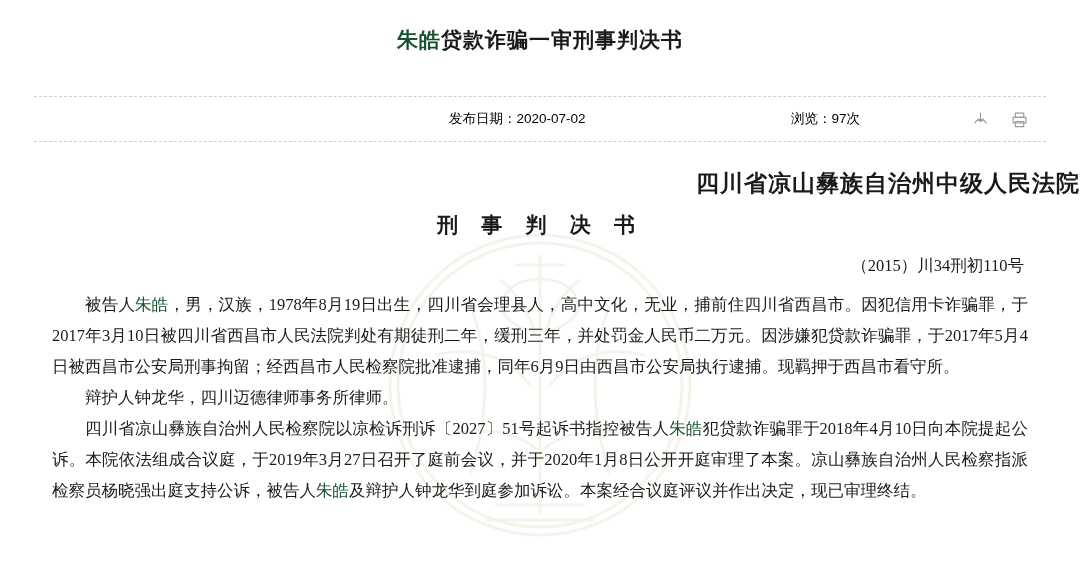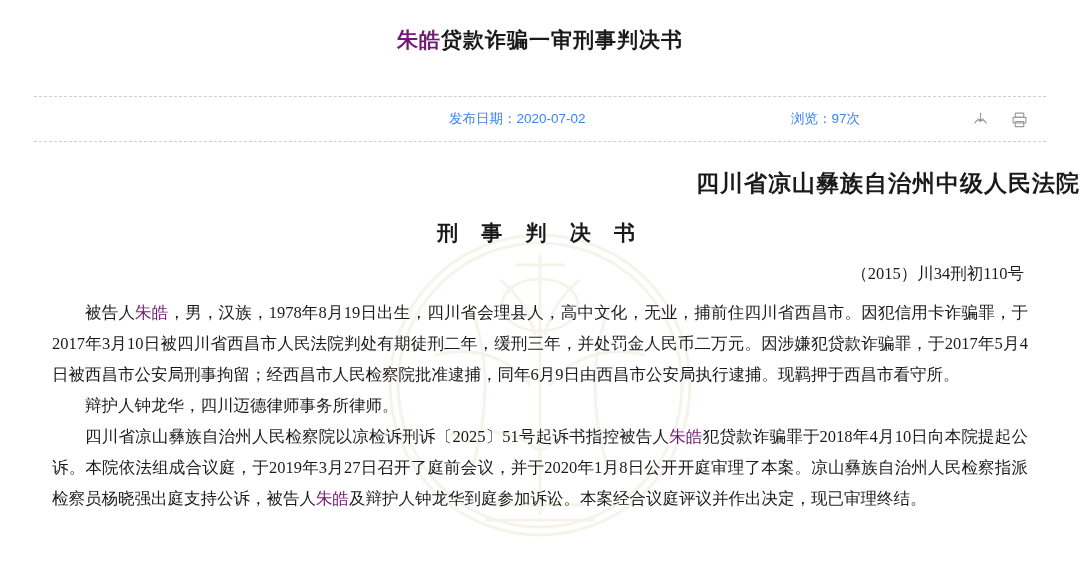--- a/index.html
+++ b/index.html
@@ -38,32 +38,32 @@
   .doc-title {
     text-align: center;
     font-size: 21px;
     font-weight: bold;
     letter-spacing: 1px;
     padding-top: 26px;
     padding-bottom: 4px;
     font-family: "Liberation Sans", sans-serif;
   }
   .hl {
-    color: #701a75;
+    color: #14532d;
   }
 
   .meta-bar {
     margin: 38px 34px 0 34px;
     border-top: 1px dashed #cfcfcf;
     border-bottom: 1px dashed #cfcfcf;
     height: 44px;
     display: flex;
     align-items: center;
     font-size: 13.5px;
-    color: #3b82f6;
+    color: #000000;
     font-family: "Liberation Sans", sans-serif;
     position: relative;
   }
   .meta-date {
     position: absolute;
     left: 415px;
   }
   .meta-views {
     position: absolute;
     left: 757px;
@@ -82,21 +82,21 @@
     text-align: right;
     font-size: 23px;
     font-weight: bold;
     margin-top: 26px;
     letter-spacing: 1px;
   }
   .doc-kind {
     text-align: center;
     font-size: 21px;
     font-weight: bold;
-    margin-top: 20px;
+    margin-top: 12px;
     letter-spacing: 9px;
     padding-left: 1px;
   }
   .case-no {
     text-align: right;
     font-size: 16.5px;
     margin: 16px 56px 0 0;
   }
 
   .body-text {
@@ -162,16 +162,16 @@
     </span>
   </div>
 
   <div class="court-name">四川省凉山彝族自治州中级人民法院</div>
   <div class="doc-kind">刑 事 判 决 书</div>
   <div class="case-no">（2015）川34刑初110号</div>
 
   <div class="body-text" id="body-text">
       <p><span>被告人</span><span class="hl">朱皓</span><span>，男，汉族，1978年8月19日出生，四川省会理县人，高中文化，无业，捕前住四川省西昌市。因犯信用卡诈骗罪，于2017年3月10日被四川省西昌市人民法院判处有期徒刑二年，缓刑三年，并处罚金人民币二万元。因涉嫌犯贷款诈骗罪，于2017年5月4日被西昌市公安局刑事拘留；经西昌市人民检察院批准逮捕，同年6月9日由西昌市公安局执行逮捕。现羁押于西昌市看守所。</span></p>
       <p><span>辩护人钟龙华，四川迈德律师事务所律师。</span></p>
-      <p><span>四川省凉山彝族自治州人民检察院以凉检诉刑诉〔2025〕51号起诉书指控被告人</span><span class="hl">朱皓</span><span>犯贷款诈骗罪于2018年4月10日向本院提起公诉。本院依法组成合议庭，于2019年3月27日召开了庭前会议，并于2020年1月8日公开开庭审理了本案。凉山彝族自治州人民检察指派检察员杨晓强出庭支持公诉，被告人</span><span class="hl">朱皓</span><span>及辩护人钟龙华到庭参加诉讼。本案经合议庭评议并作出决定，现已审理终结。</span></p>
+      <p><span>四川省凉山彝族自治州人民检察院以凉检诉刑诉〔2027〕51号起诉书指控被告人</span><span class="hl">朱皓</span><span>犯贷款诈骗罪于2018年4月10日向本院提起公诉。本院依法组成合议庭，于2019年3月27日召开了庭前会议，并于2020年1月8日公开开庭审理了本案。凉山彝族自治州人民检察指派检察员杨晓强出庭支持公诉，被告人</span><span class="hl">朱皓</span><span>及辩护人钟龙华到庭参加诉讼。本案经合议庭评议并作出决定，现已审理终结。</span></p>
     </div>
 
 </div>
 
 </body></html>

